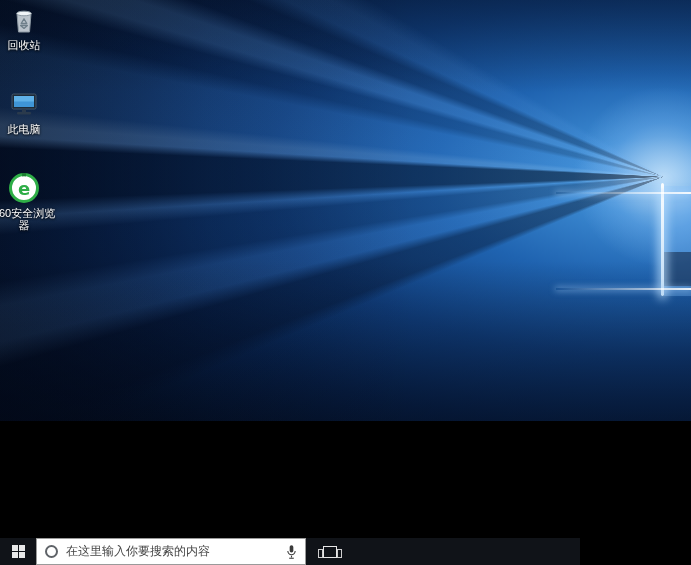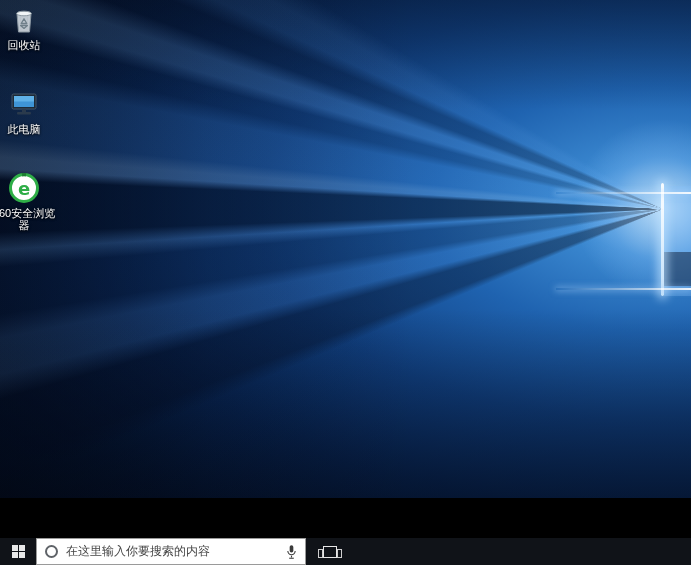--- a/index.html
+++ b/index.html
@@ -1,21 +1,21 @@
 <!DOCTYPE html>
 <html><head>
 <meta charset="utf-8">
 <style>
   * { margin:0; padding:0; box-sizing:border-box; }
   html,body { width:691px; height:565px; overflow:hidden; background:#000; }
   body { position:relative; font-family:"Liberation Sans","DejaVu Sans",sans-serif; }
 
   
   .desktop {
-    position:absolute; left:0; top:0; width:691px; height:498px; overflow:hidden;
+    position:absolute; left:0; top:0; width:691px; height:421px; overflow:hidden;
   }
   .wallpaper {
     position:absolute; inset:0;
     background:
       conic-gradient(from 0deg at 96% 42%,
         rgba(0,0,0,0) 0deg, rgba(0,0,0,0) 247deg,
         rgba(3,10,28,.40) 249deg, rgba(3,10,28,.40) 254deg,
         rgba(120,180,248,.10) 256deg, rgba(120,180,248,.10) 259deg,
         rgba(6,16,38,.25) 261deg, rgba(6,16,38,.25) 265deg,
         rgba(150,205,255,.14) 266.5deg,
@@ -55,21 +55,21 @@
     display:flex; flex-direction:column; align-items:center; cursor:default;
   }
   .icon-img { width:32px; height:32px; display:block; }
   .icon-label {
     margin-top:3px; color:#fff; font-size:11px; line-height:12px; text-align:center;
     text-shadow:0 1px 2px rgba(0,0,0,.9), 0 0 3px rgba(0,0,0,.7); white-space:nowrap;
   }
 
   
   .taskbar {
-    position:absolute; left:0; top:538px; width:691px; height:27px;
+    position:absolute; left:0; top:538px; width:580px; height:27px;
     background:#101318; display:flex; align-items:stretch;
   }
   .start-button {
     width:36px; display:flex; align-items:center; justify-content:center; cursor:pointer;
   }
   .win-logo { width:13px; height:13px; display:grid;
     grid-template-columns:6px 6px; grid-template-rows:6px 6px; gap:1px; }
   .win-logo span { background:#e8e8e8; display:block; }
 
   .search-box {

